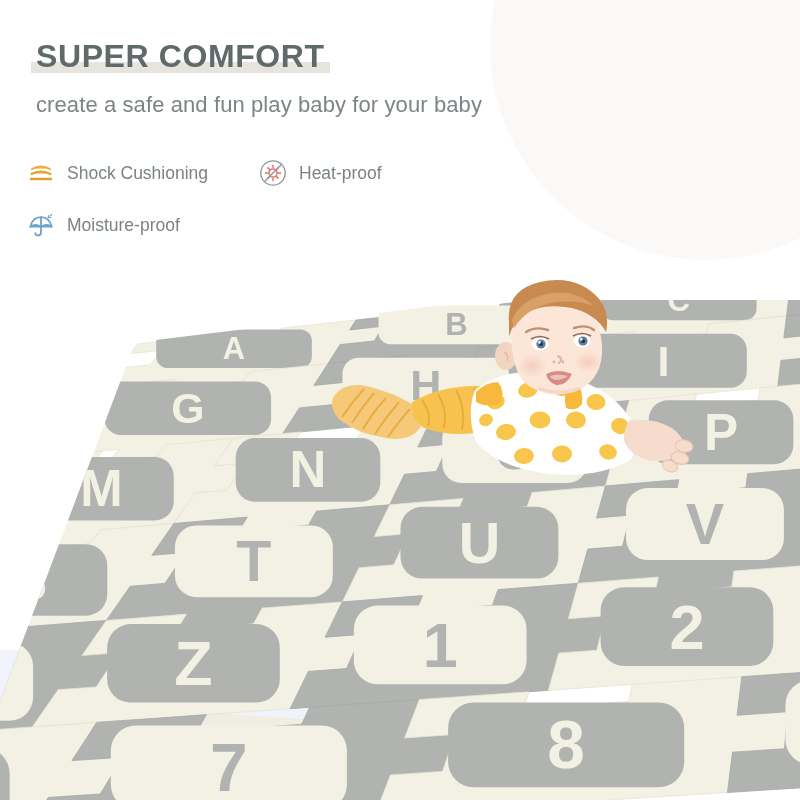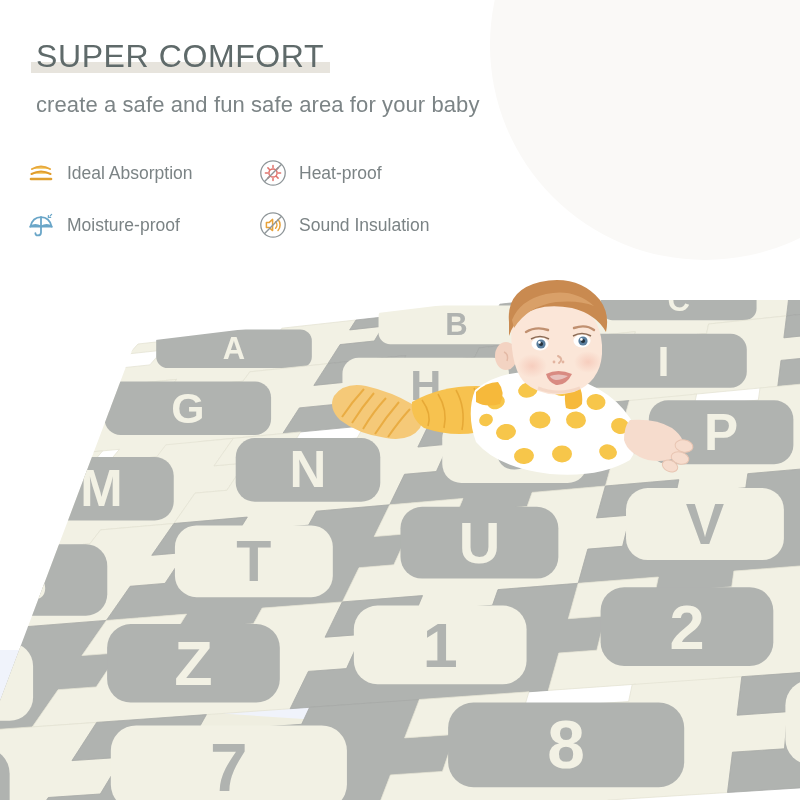--- a/index.html
+++ b/index.html
@@ -24,21 +24,21 @@
 
   
   .header { position:absolute; left:36px; top:38px; width:620px; }
   .title-wrap { position:relative; display:inline-block; }
   .title-hl {
     position:absolute; left:-5px; bottom:2px; width:322px; height:11px;
     background:#e7e4dd; z-index:0;
   }
   .title {
     position:relative; z-index:1;
-    font-size:32px; font-weight:normal; letter-spacing:.6px;
+    font-size:32px; font-weight:bold; letter-spacing:.6px;
     color:#5f6a6a;
   }
   .subtitle {
     margin-top:17px; font-size:22px; font-weight:normal;
     color:#7c8486; letter-spacing:.1px; white-space:nowrap;
   }
 
   
   .features {
     position:absolute; left:26px; top:158px;
@@ -63,36 +63,36 @@
 <div id="stage">
 
   <div class="bg-circle"></div>
   <div class="bg-floor"></div>
 
   <div class="header">
     <div class="title-wrap">
       <span class="title-hl" style="width: 298.703px; background: rgb(231, 228, 221);"></span>
       <span class="title">SUPER COMFORT</span>
     </div>
-    <div class="subtitle">create a safe and fun safe area for your baby</div>
+    <div class="subtitle">create a safe and fun play baby for your baby</div>
   </div>
 
   <div class="features">
 
     <div class="feature">
       <span class="ic">
         <svg viewBox="0 0 30 30" width="30" height="30">
           <g fill="none" stroke="#e8a83a" stroke-width="2" stroke-linecap="round">
             <path d="M6 11 Q15 6 24 11" fill="#f7d37a" stroke="#e8a83a"></path>
             <path d="M5.5 16 Q15 11 24.5 16" fill="#f7d37a" stroke="#e09c2c"></path>
             <path d="M5 21 H25" stroke="#e0a030" stroke-width="2.6"></path>
           </g>
         </svg>
       </span>
-      <span class="lb">Ideal Absorption</span>
+      <span class="lb">Shock Cushioning</span>
     </div>
 
 
 
     <div class="feature">
       <span class="ic">
         <svg viewBox="0 0 30 30" width="30" height="30">
           <circle cx="15" cy="15" r="12.2" fill="none" stroke="#8f9699" stroke-width="1.3"></circle>
           <circle cx="15" cy="15" r="4.1" fill="none" stroke="#e0736c" stroke-width="1.5"></circle>
           <g stroke="#e0736c" stroke-width="1.5" stroke-linecap="round">
@@ -114,34 +114,20 @@
             <path d="M15 7.2V22.4 Q15 25.4 11.8 25.4 Q9.4 25.4 9.4 23.2"></path>
           </g>
           <g stroke="#6aa6c8" stroke-width="1.3" stroke-linecap="round">
             <path d="M22.4 5.6v2M24.6 7.4h-1.8M25.6 4.4l-1.2 1.2"></path>
           </g>
         </svg>
       </span>
       <span class="lb">Moisture-proof</span>
     </div>
 
-    <div class="feature">
-      <span class="ic">
-        <svg viewBox="0 0 30 30" width="30" height="30">
-          <circle cx="15" cy="15" r="12.2" fill="none" stroke="#8f9699" stroke-width="1.3"></circle>
-          <path d="M8.4 12.6h2.6l3.6-3.2v11.2l-3.6-3.2H8.4z" fill="none" stroke="#e8a23a" stroke-width="1.5" stroke-linejoin="round"></path>
-          <g fill="none" stroke="#e8a23a" stroke-width="1.5" stroke-linecap="round">
-            <path d="M17.6 11.8a4.6 4.6 0 010 6.4"></path>
-            <path d="M20 9.6a8 8 0 010 10.8"></path>
-          </g>
-          <path d="M6.6 23.4 L23.4 6.6" stroke="#8f9699" stroke-width="1.4" stroke-linecap="round"></path>
-        </svg>
-      </span>
-      <span class="lb">Sound Insulation</span>
-    </div>
 
   </div>
 
   <div id="mat-area">
     <svg id="mat-svg" width="800" height="500" viewBox="0 0 800 500">
       <defs>
         <clipPath id="matClip">
 
           <path d="M133,48 Q130,44 139,42 L815,-40 L860,560 L-60,560 Z"></path>
         </clipPath>

